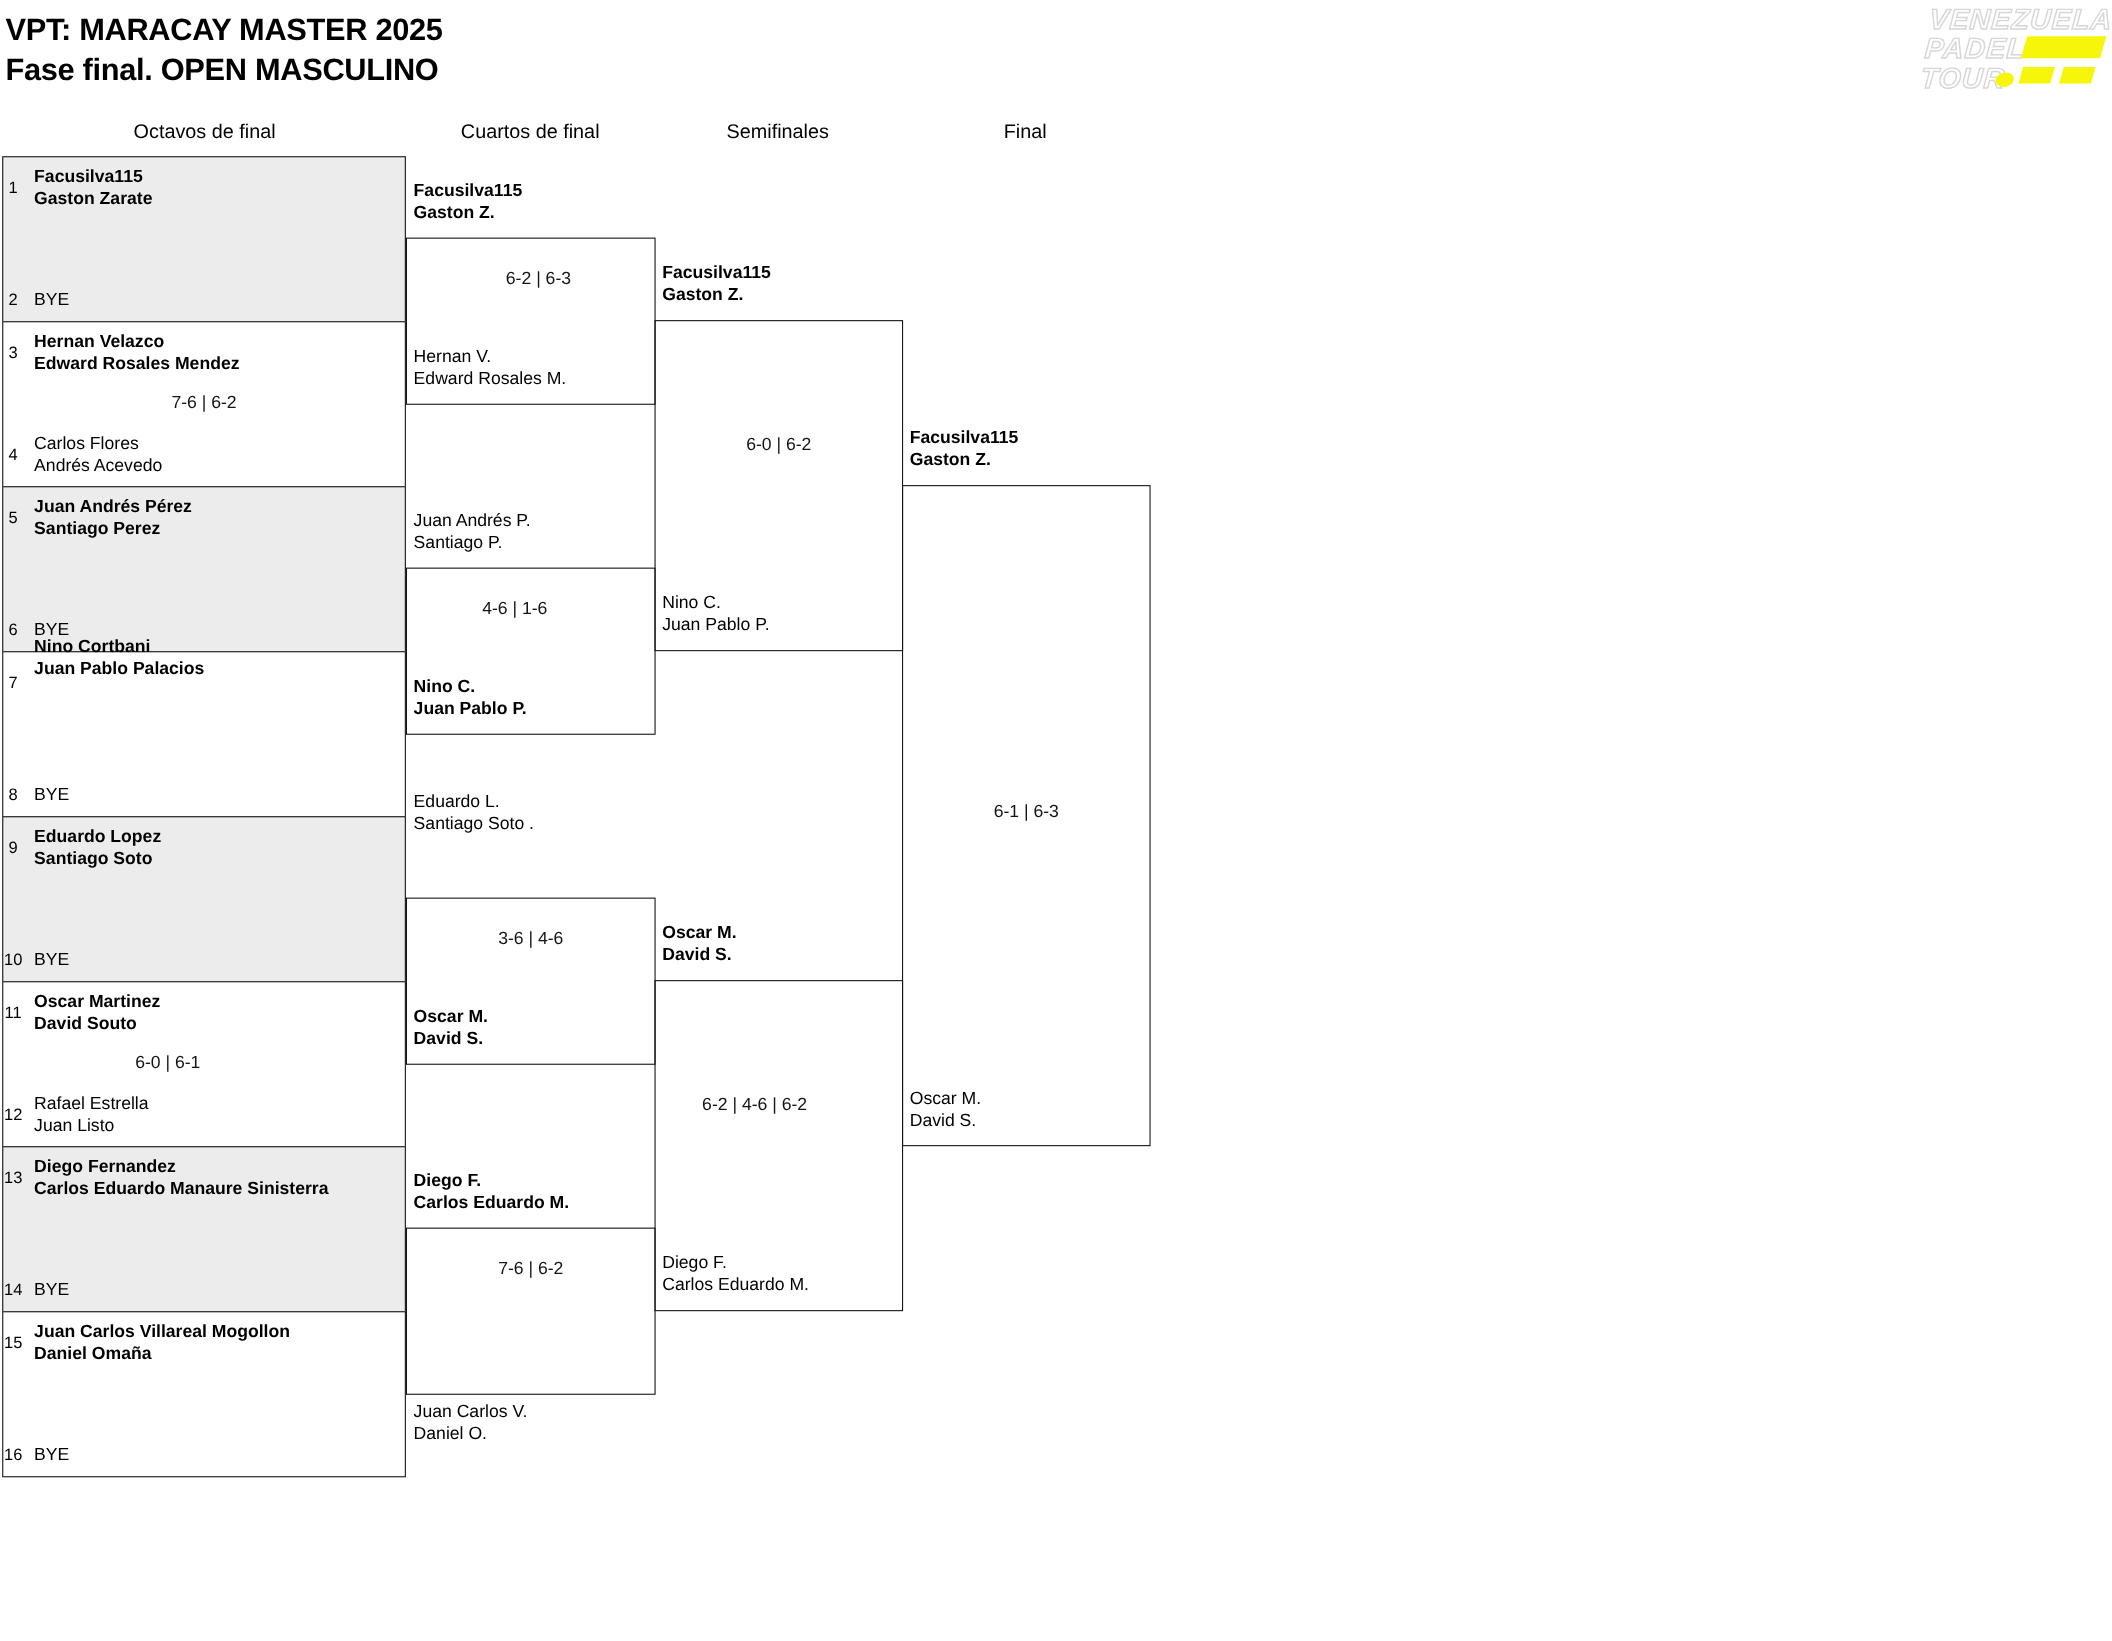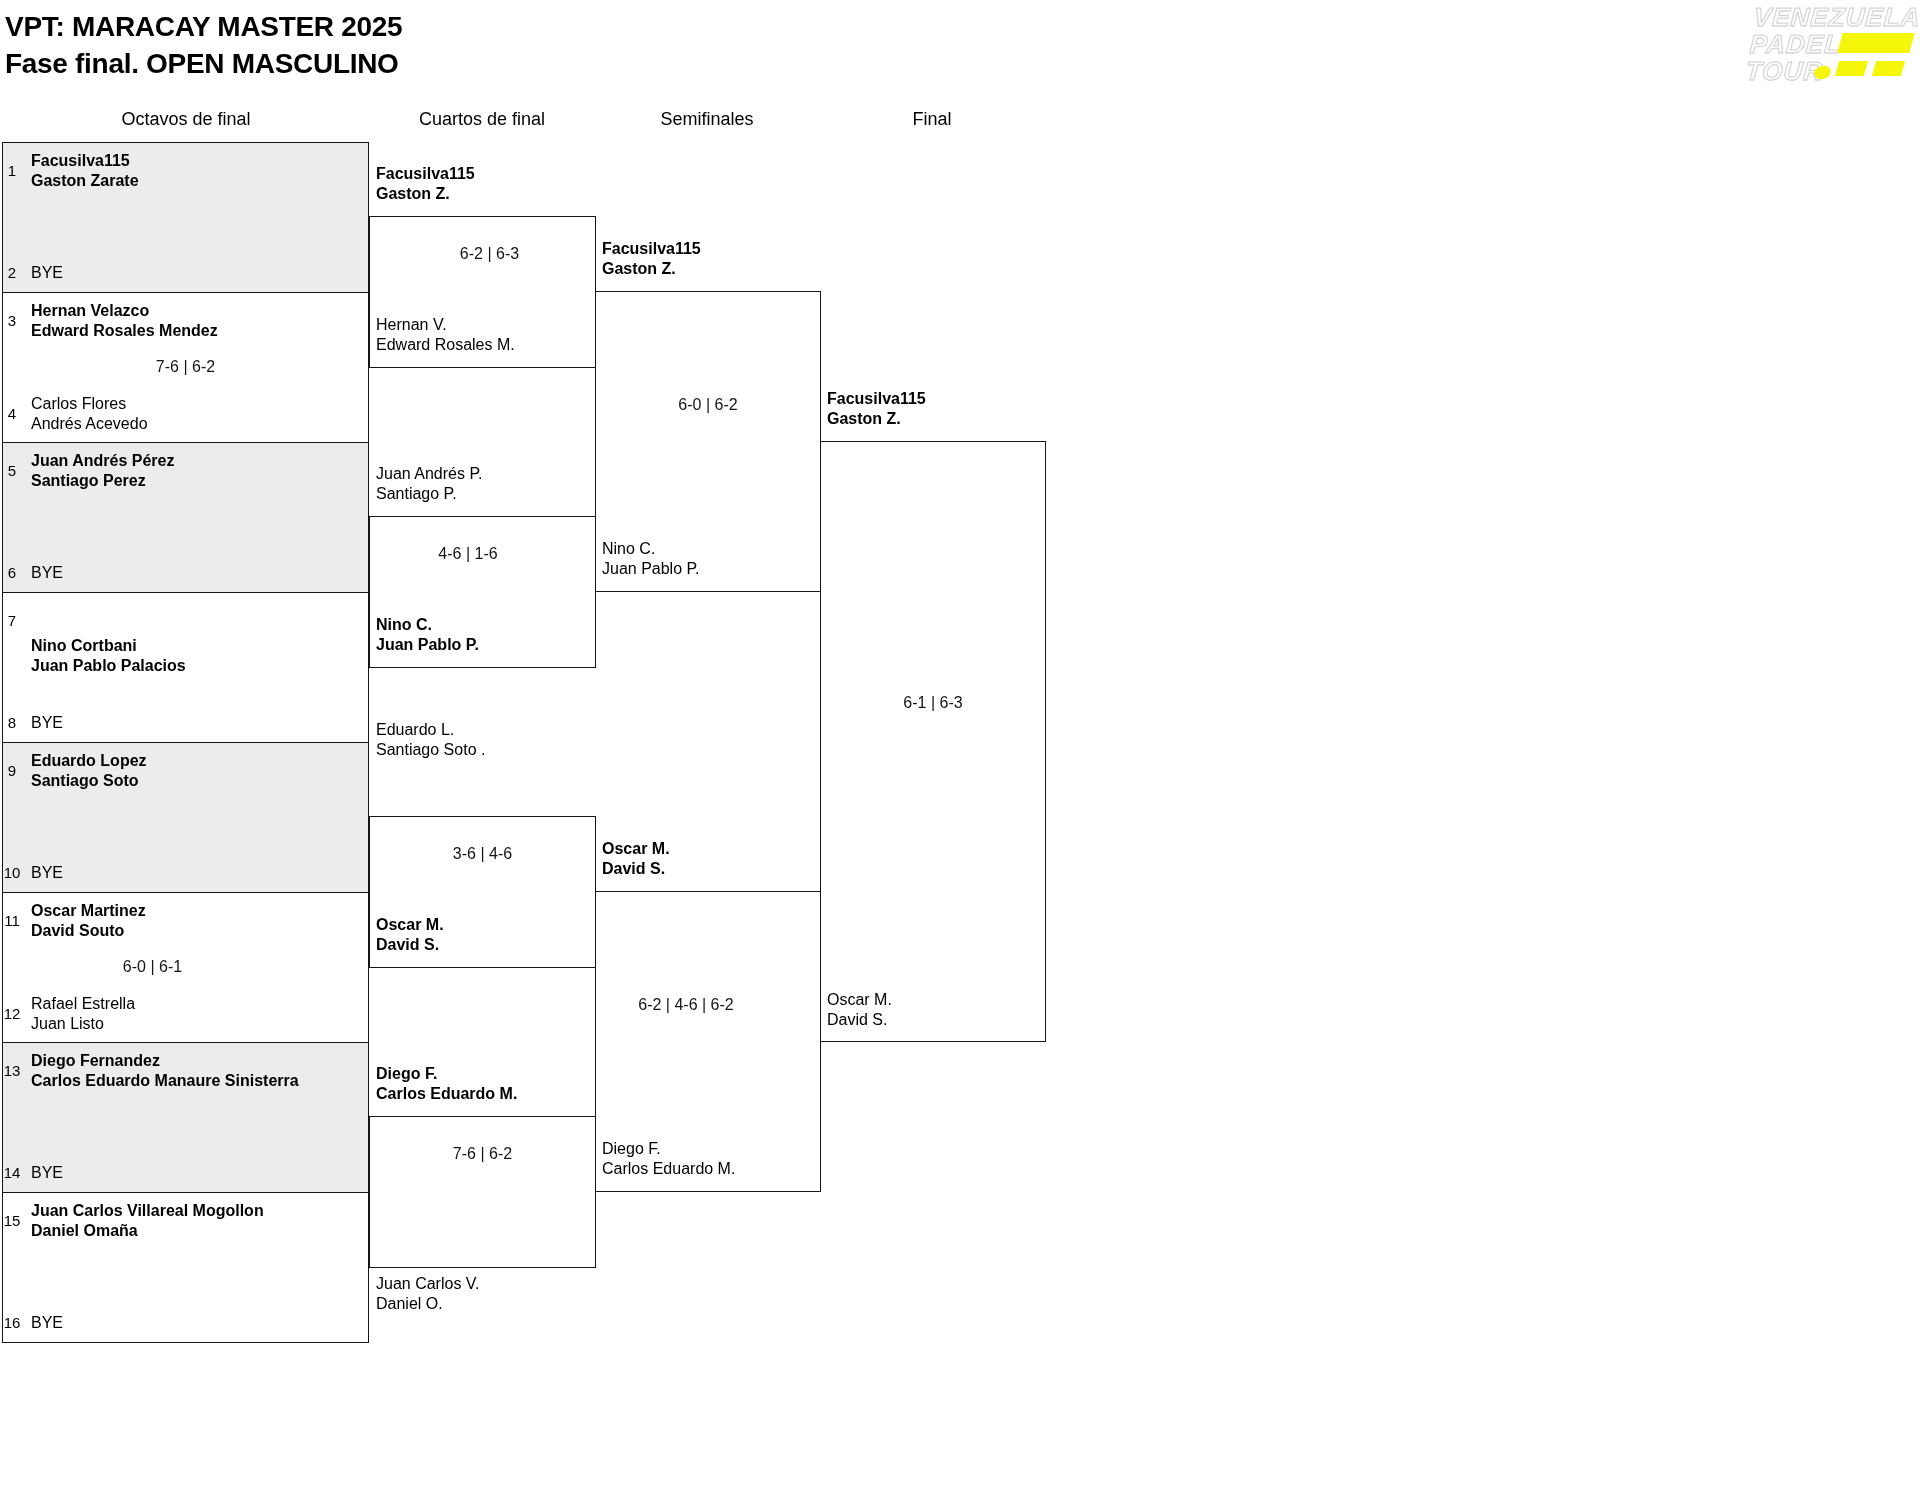--- a/index.html
+++ b/index.html
@@ -89,21 +89,21 @@
   <div>Juan Andrés Pérez</div>
   <div>Santiago Perez</div>
 </div>
 
 <div class="abs seed" style="top:563px">6</div>
 <div class="abs team" style="left:31px;top:563px">
   <div>BYE</div>
 </div>
 
 <div class="abs seed" style="top:611px">7</div>
-<div class="abs team bold" style="left:31px;top:636px">
+<div class="abs team bold" style="left:31px;top:579px">
   <div>Nino Cortbani</div>
   <div>Juan Pablo Palacios</div>
 </div>
 
 <div class="abs seed" style="top:713px">8</div>
 <div class="abs team" style="left:31px;top:713px">
   <div>BYE</div>
 </div>
 
 <div class="abs seed" style="top:761px">9</div>
@@ -214,13 +214,13 @@
 
 <div class="abs team bold" style="left:827px;top:389px">
   <div>Facusilva115</div>
   <div>Gaston Z.</div>
 </div>
 <div class="abs team" style="left:827px;top:990px">
   <div>Oscar M.</div>
   <div>David S.</div>
 </div>
 
-<div class="abs score" style="left:820px;width:226px;top:693px">6-1 | 6-3</div>
+<div class="abs score" style="left:820px;width:226px;top:729px">6-1 | 6-3</div>
 
 </body></html>

